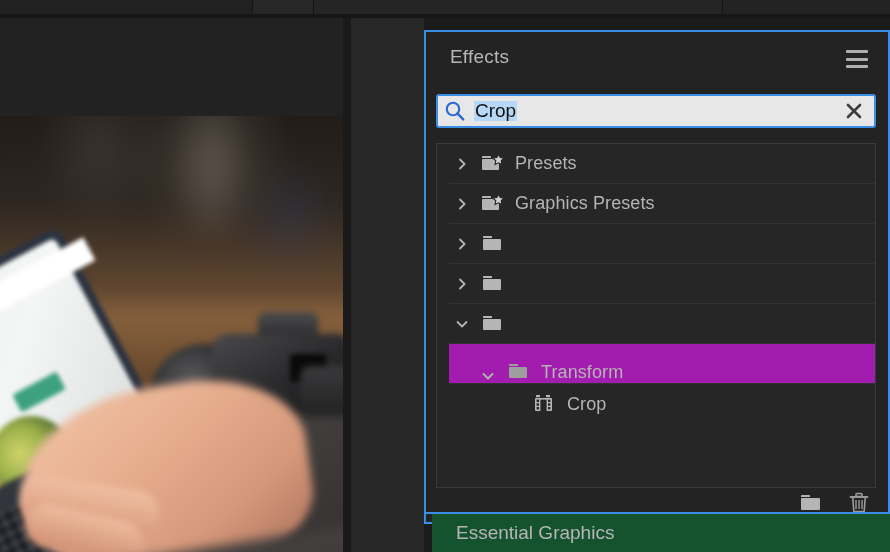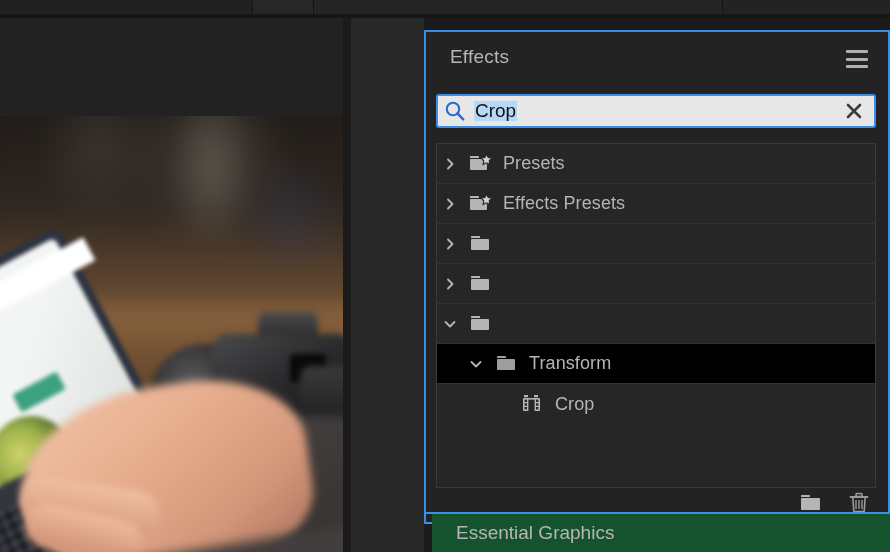--- a/index.html
+++ b/index.html
@@ -165,28 +165,28 @@
     padding-left:2px; white-space:nowrap; overflow:hidden;
   }
   .search-text .sel{ background:#b7d7f7; padding:1px 1px 2px 1px; }
   .clear-btn{
     width:40px; display:flex; align-items:center; justify-content:center;
     cursor:pointer;
   }
 
   .tree{
     position:absolute; left:10px; top:111px; width:440px; height:345px;
-    background:#262626; border:1px solid #3a3a3a; overflow:hidden;
+    background:#262626; border:1px solid #3a3a3a; overflow:hidden;padding-left:12px;
   }
   .row{
     position:relative; height:40px; display:flex; align-items:center;
     border-bottom:1px solid #323232;
     background:#262626; color:#b5b5b5; font-size:18px;
   }
-  .row.sub{ background:#000000; }
+  .row.sub{ background:#a21caf;align-items:flex-end; }
   .row:last-child{ border-bottom:none; }
   .twisty{ width:26px; display:flex; align-items:center; justify-content:center; flex:0 0 26px; }
   .ricon{ width:36px; display:flex; align-items:center; justify-content:center; flex:0 0 36px; }
   .rlabel{ padding-left:4px; letter-spacing:.1px; }
 
   .panel-foot{
     position:absolute; left:0; bottom:0; width:462px; height:38px;
   }
   .foot-btn{
     position:absolute; top:6px; width:30px; height:26px;
@@ -300,21 +300,21 @@
               <polyline points="5,2.5 9.5,7 5,11.5" fill="none" stroke="#b5b5b5" stroke-width="1.8" stroke-linecap="round" stroke-linejoin="round"></polyline>
             </svg>
         </div>
         <div class="ricon">
           <svg width="26" height="22" viewBox="0 0 26 22">
             <rect x="2" y="3" width="9" height="2" rx="0.6" fill="#b5b5b5"></rect>
             <rect x="2" y="6" width="17" height="11" rx="1" fill="#b5b5b5"></rect>
             <polygon points="18.5,1 20.2,4.6 24,5.1 21.2,7.8 21.9,11.6 18.5,9.8 15.1,11.6 15.8,7.8 13,5.1 16.8,4.6" fill="#d2d2d2" stroke="#262626" stroke-width="1.1"></polygon>
           </svg>
         </div>
-        <div class="rlabel">Effects Presets</div>
+        <div class="rlabel">Graphics Presets</div>
       </div>
 
       <div class="row">
         <div class="twisty">
           <svg width="14" height="14" viewBox="0 0 14 14">
               <polyline points="5,2.5 9.5,7 5,11.5" fill="none" stroke="#b5b5b5" stroke-width="1.8" stroke-linecap="round" stroke-linejoin="round"></polyline>
             </svg>
         </div>
         <div class="ricon">
           <svg width="26" height="22" viewBox="0 0 26 22">

